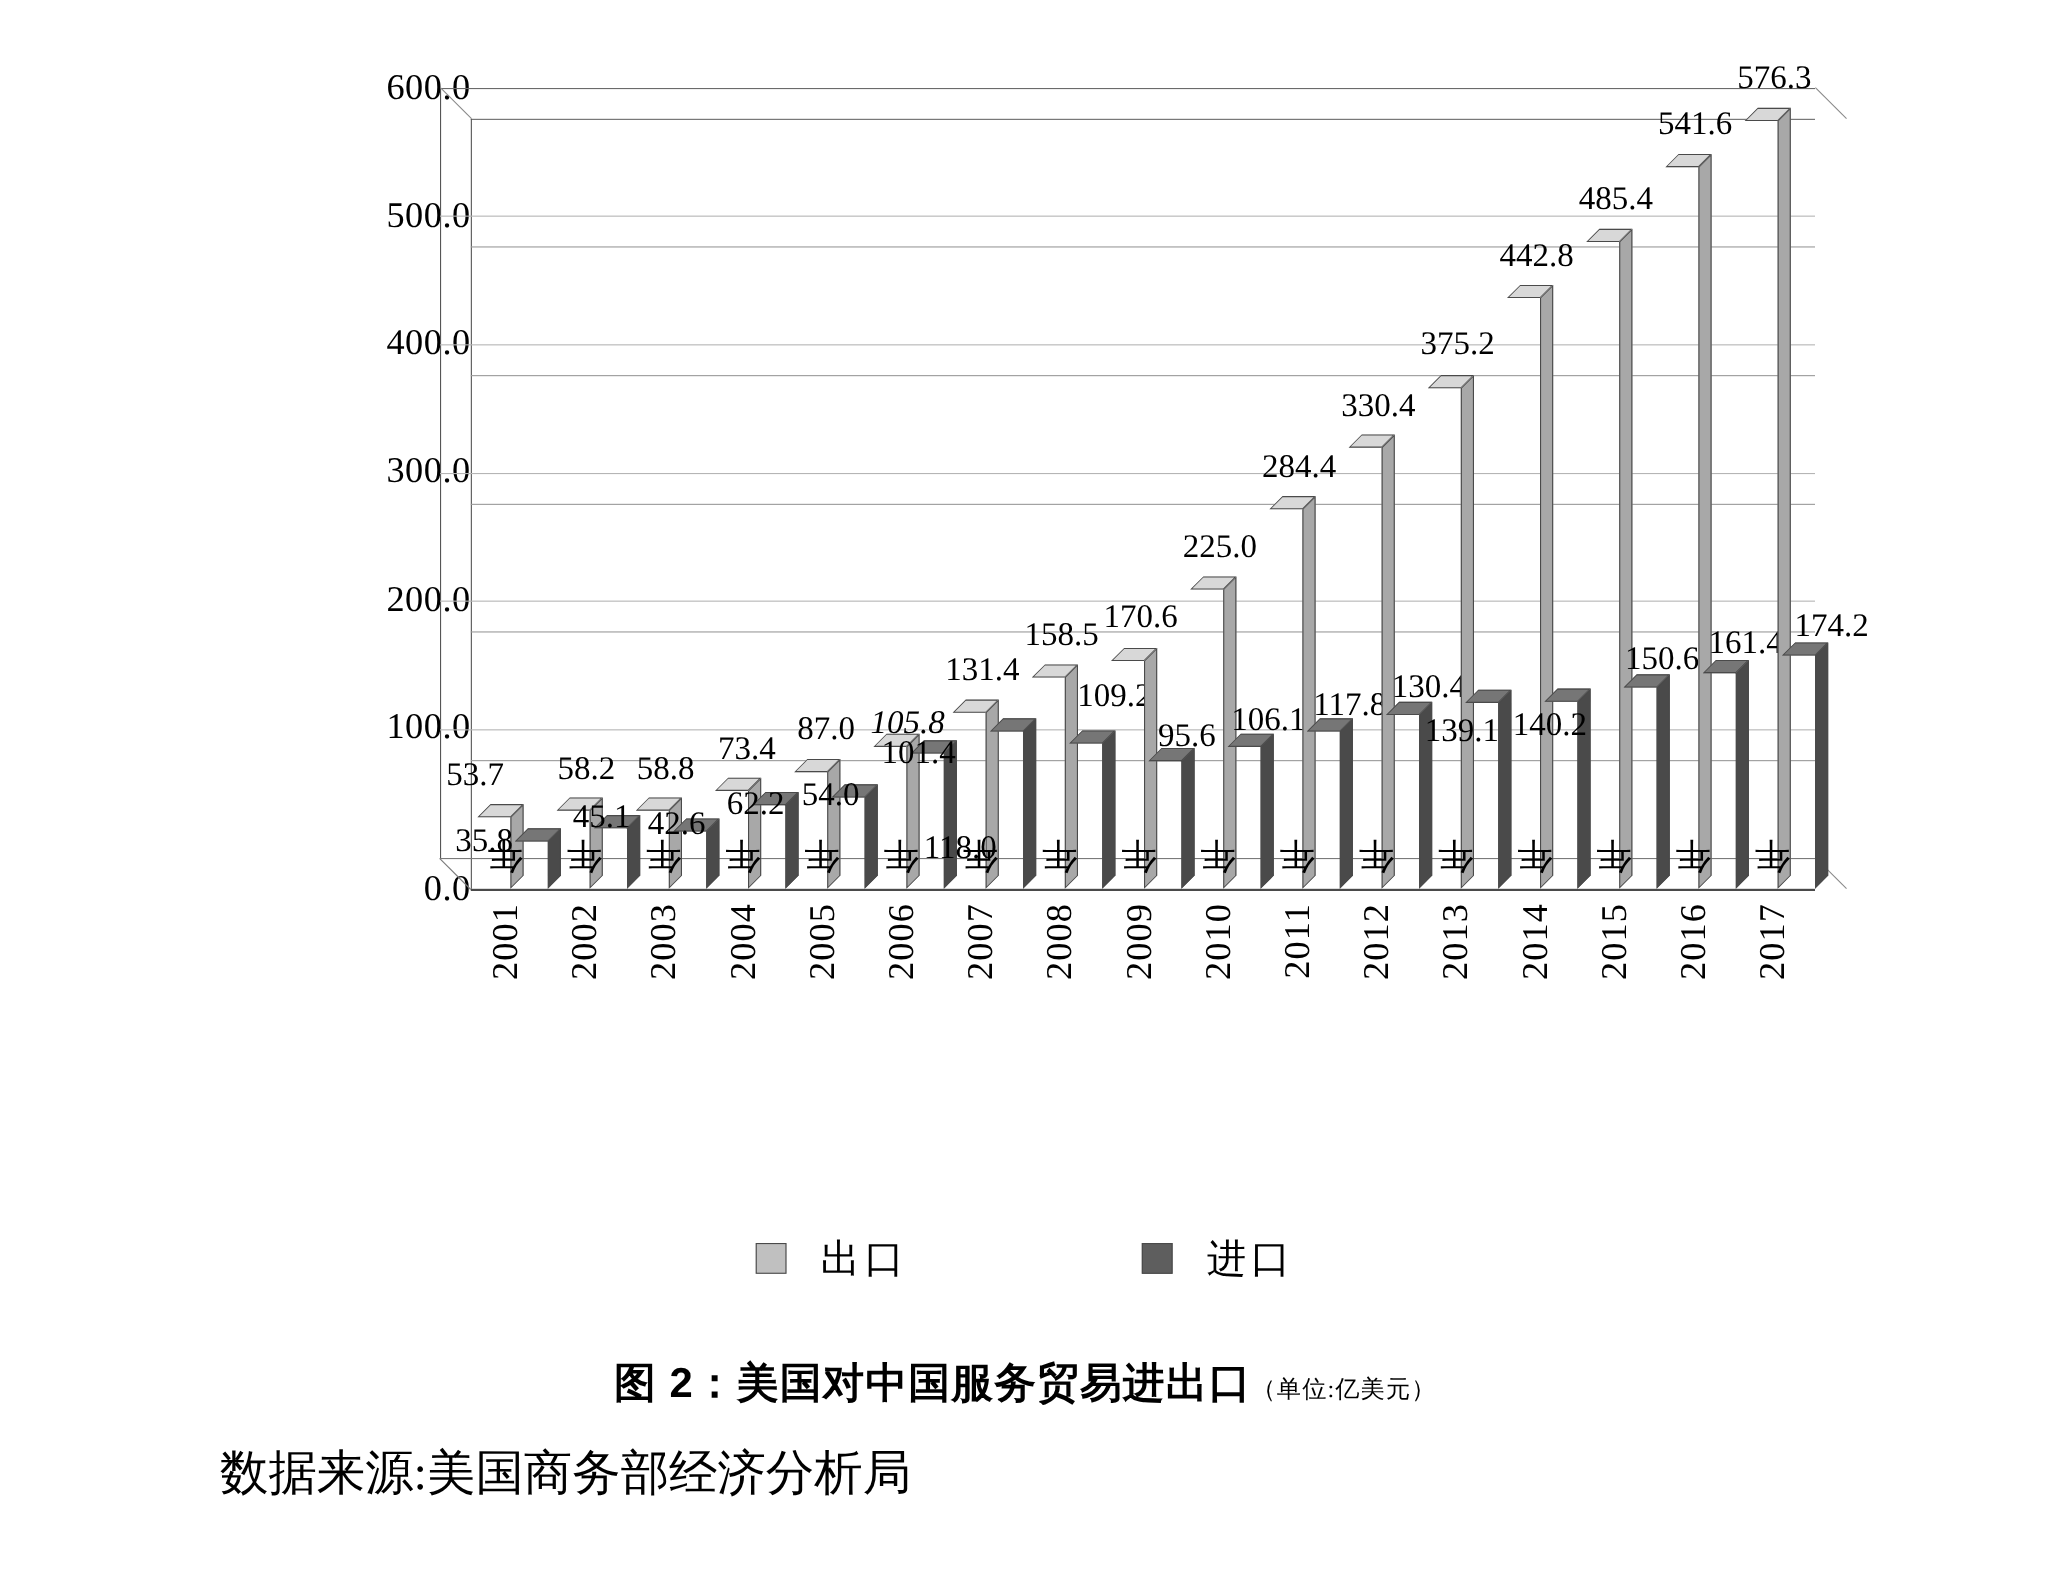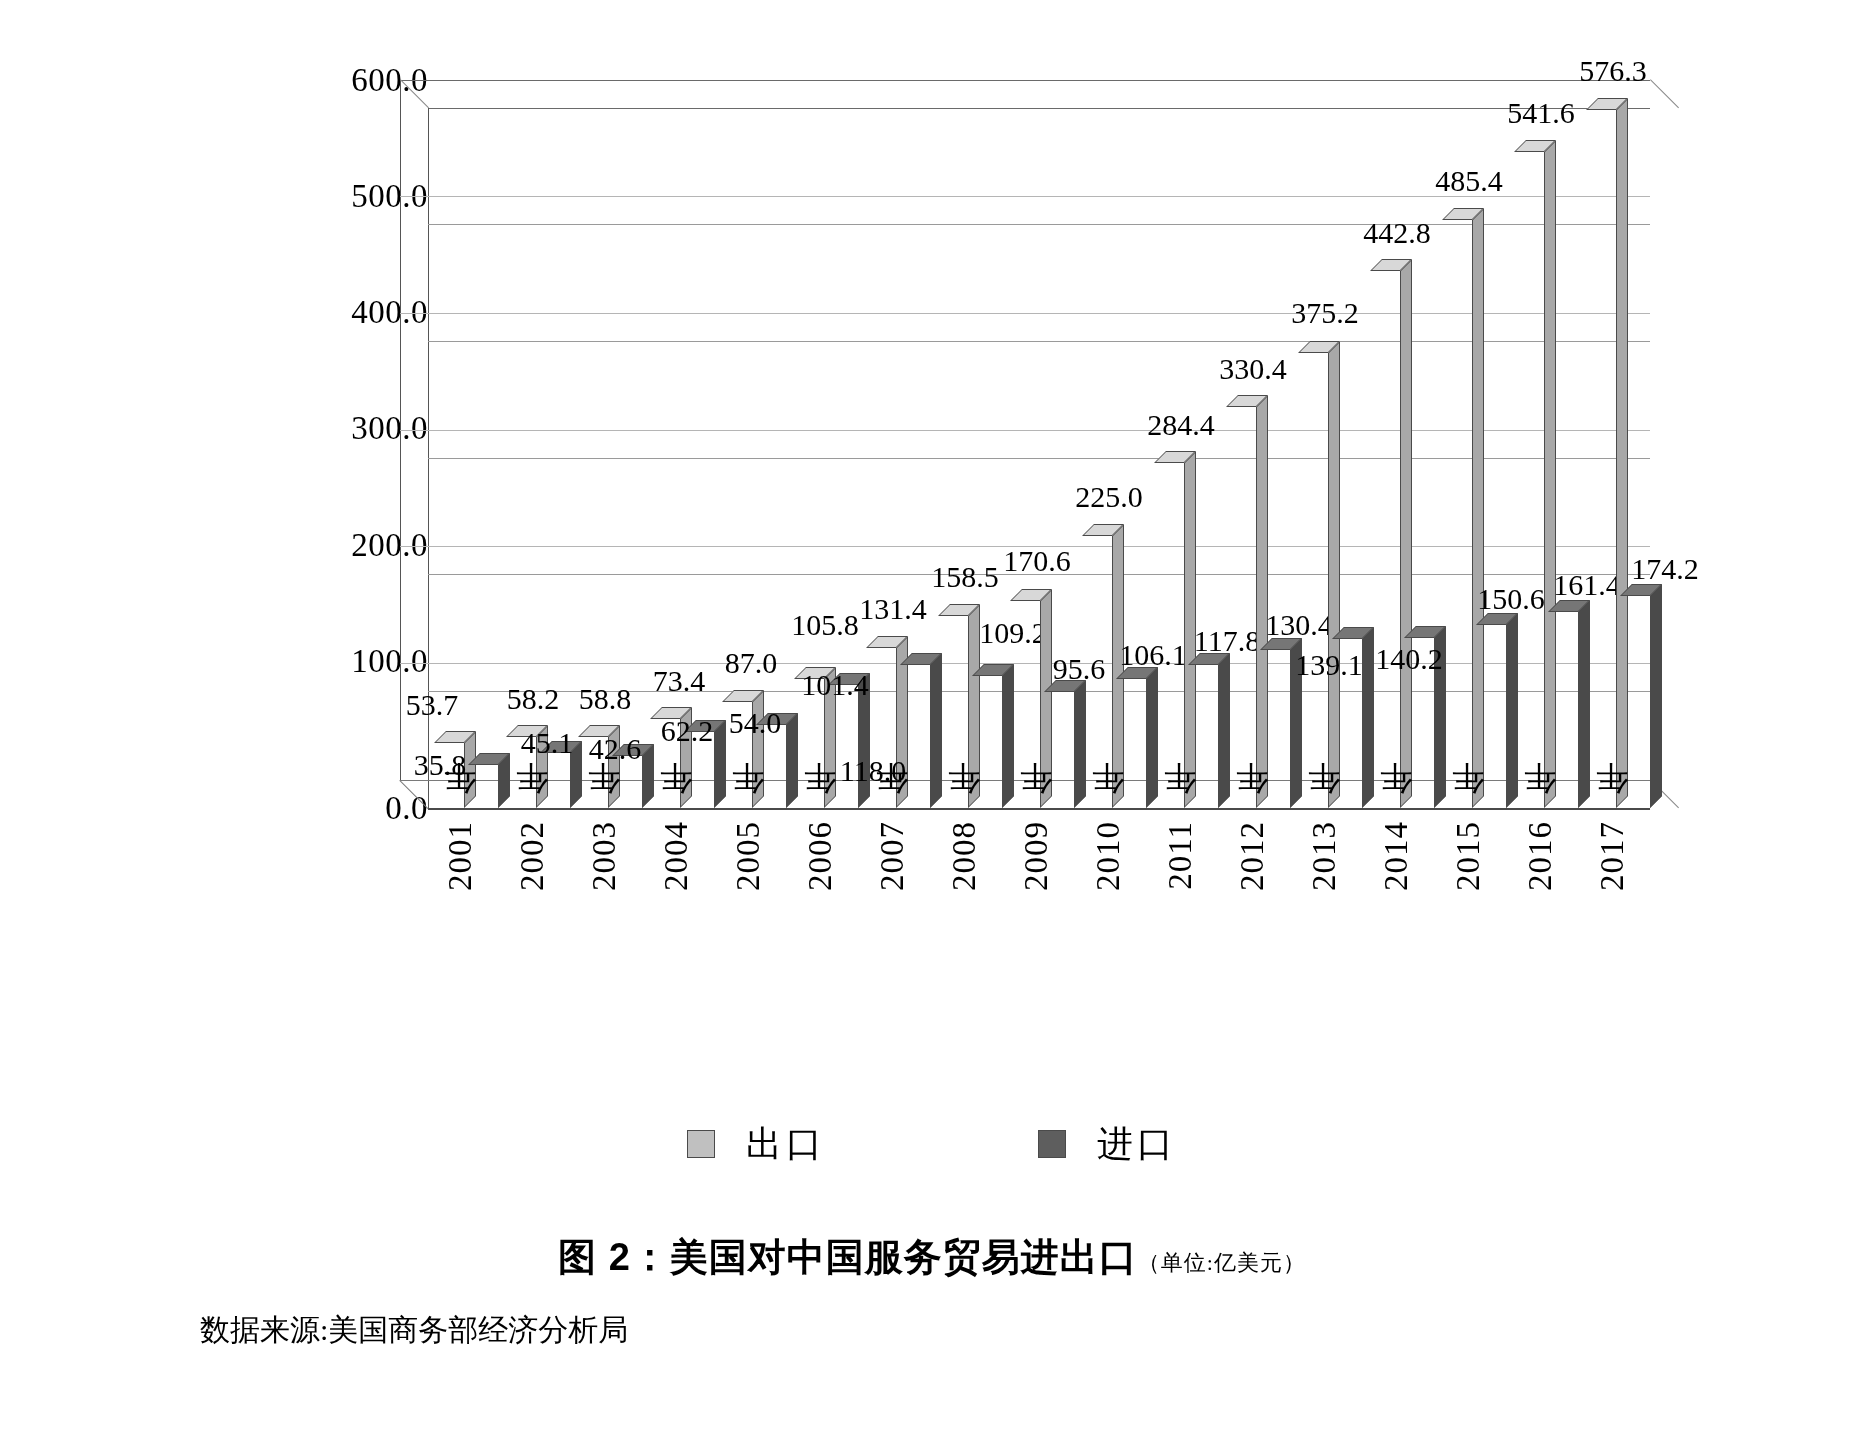--- a/index.html
+++ b/index.html
@@ -245,21 +245,21 @@
   }
   .caption .unit {
     font-size: 22px;
     font-weight: normal;
     font-family: "Liberation Serif", serif;
   }
   .source {
     position: absolute;
     left: 200px;
     top: 1310px;
-    font-size: 30px;
+    font-size: 44px;
     font-family: "Liberation Serif", serif;
   }
 </style>
 </head>
 <body>
 
 <div id="chart-figure">
 
   <div class="plot-wrap">
 
@@ -363,21 +363,21 @@
 
       <div class="group" style="left:364px; width:72px;">
         <div class="bar export" style="left:2px; width:30px; height:129px;">
           <div class="top" style="bottom:129px;"></div>
             <div class="side" style="left:30px; height:129px;"></div>
         </div>
         <div class="bar import" style="left:36px; width:30px; height:123px;">
           <div class="top" style="bottom:123px;"></div>
             <div class="side" style="left:30px; height:123px;"></div>
         </div>
-        <div class="vlabel" style="left:-32px; bottom:168px; width:130px;">105.8</div>
+        <div class="vlabel" style="left:-32px; bottom:136px; width:130px;font-style:italic;">105.8</div>
         <div class="vlabel" style="left:-22px; bottom:108px; width:130px;">101.4</div>
       </div>
 
       <div class="group" style="left:436px; width:72px;margin-top:48px;">
         <div class="bar export" style="left:2px; width:30px; height:160px;">
           <div class="top" style="bottom:160px;"></div>
             <div class="side" style="left:30px; height:160px;"></div>
         </div>
         <div class="bar import" style="left:36px; width:30px; height:143px;">
           <div class="top" style="bottom:143px;"></div>

